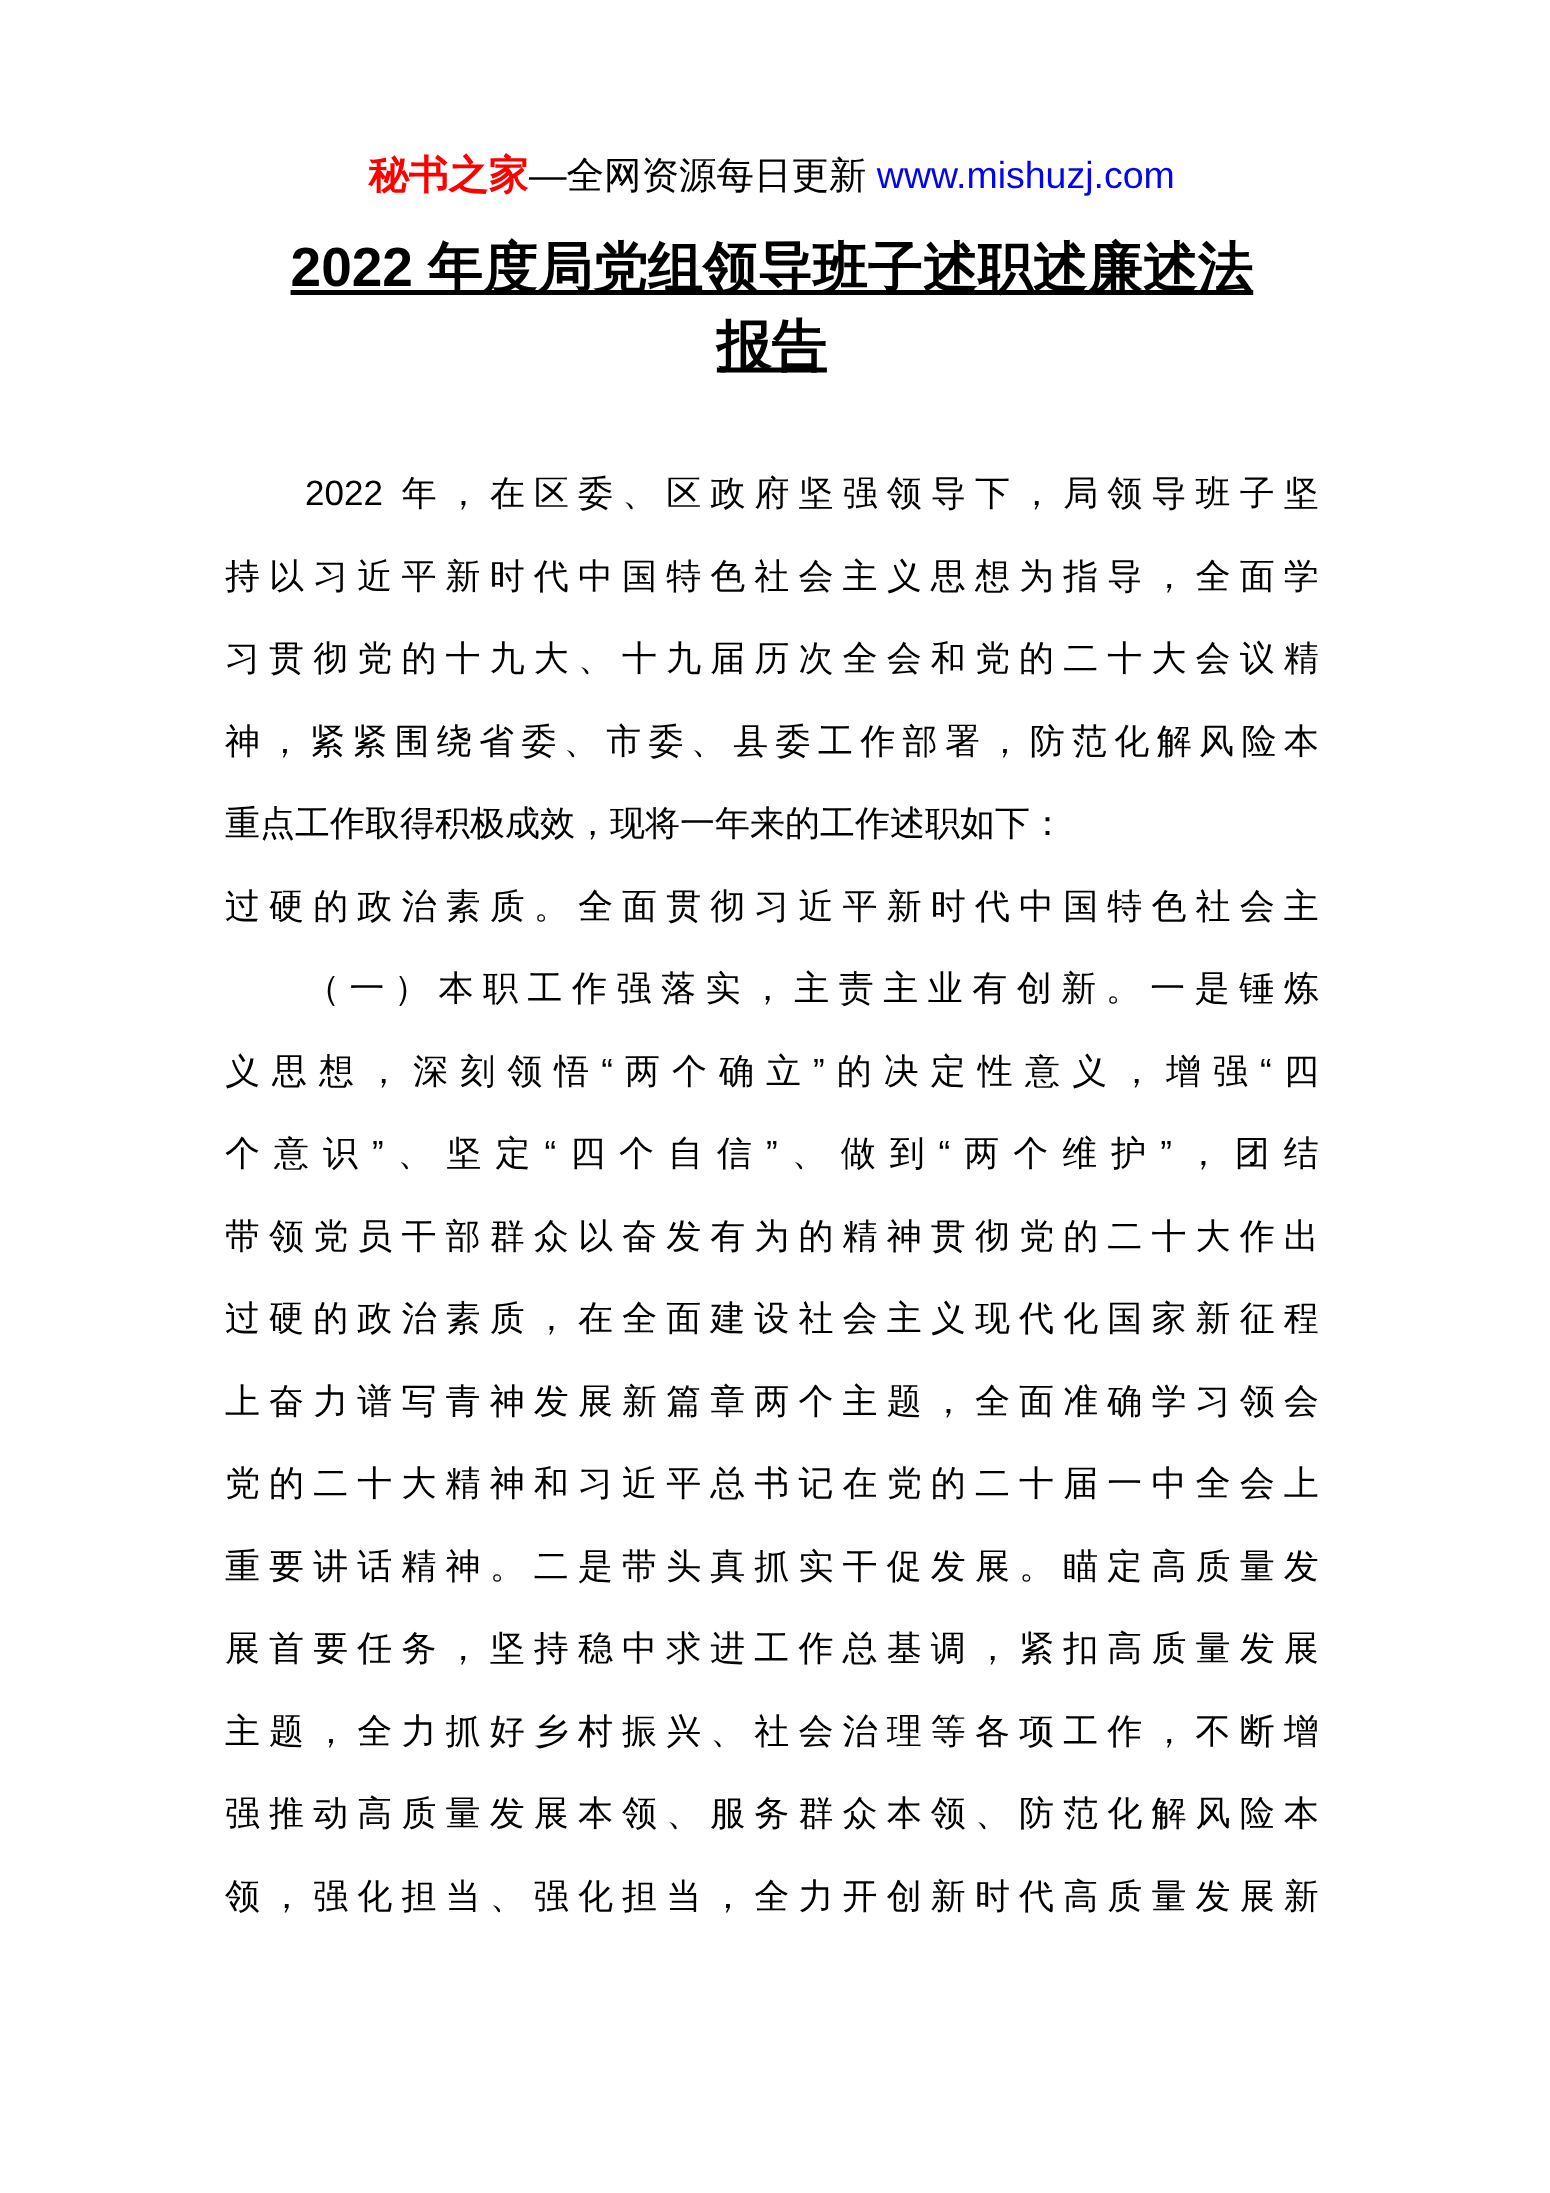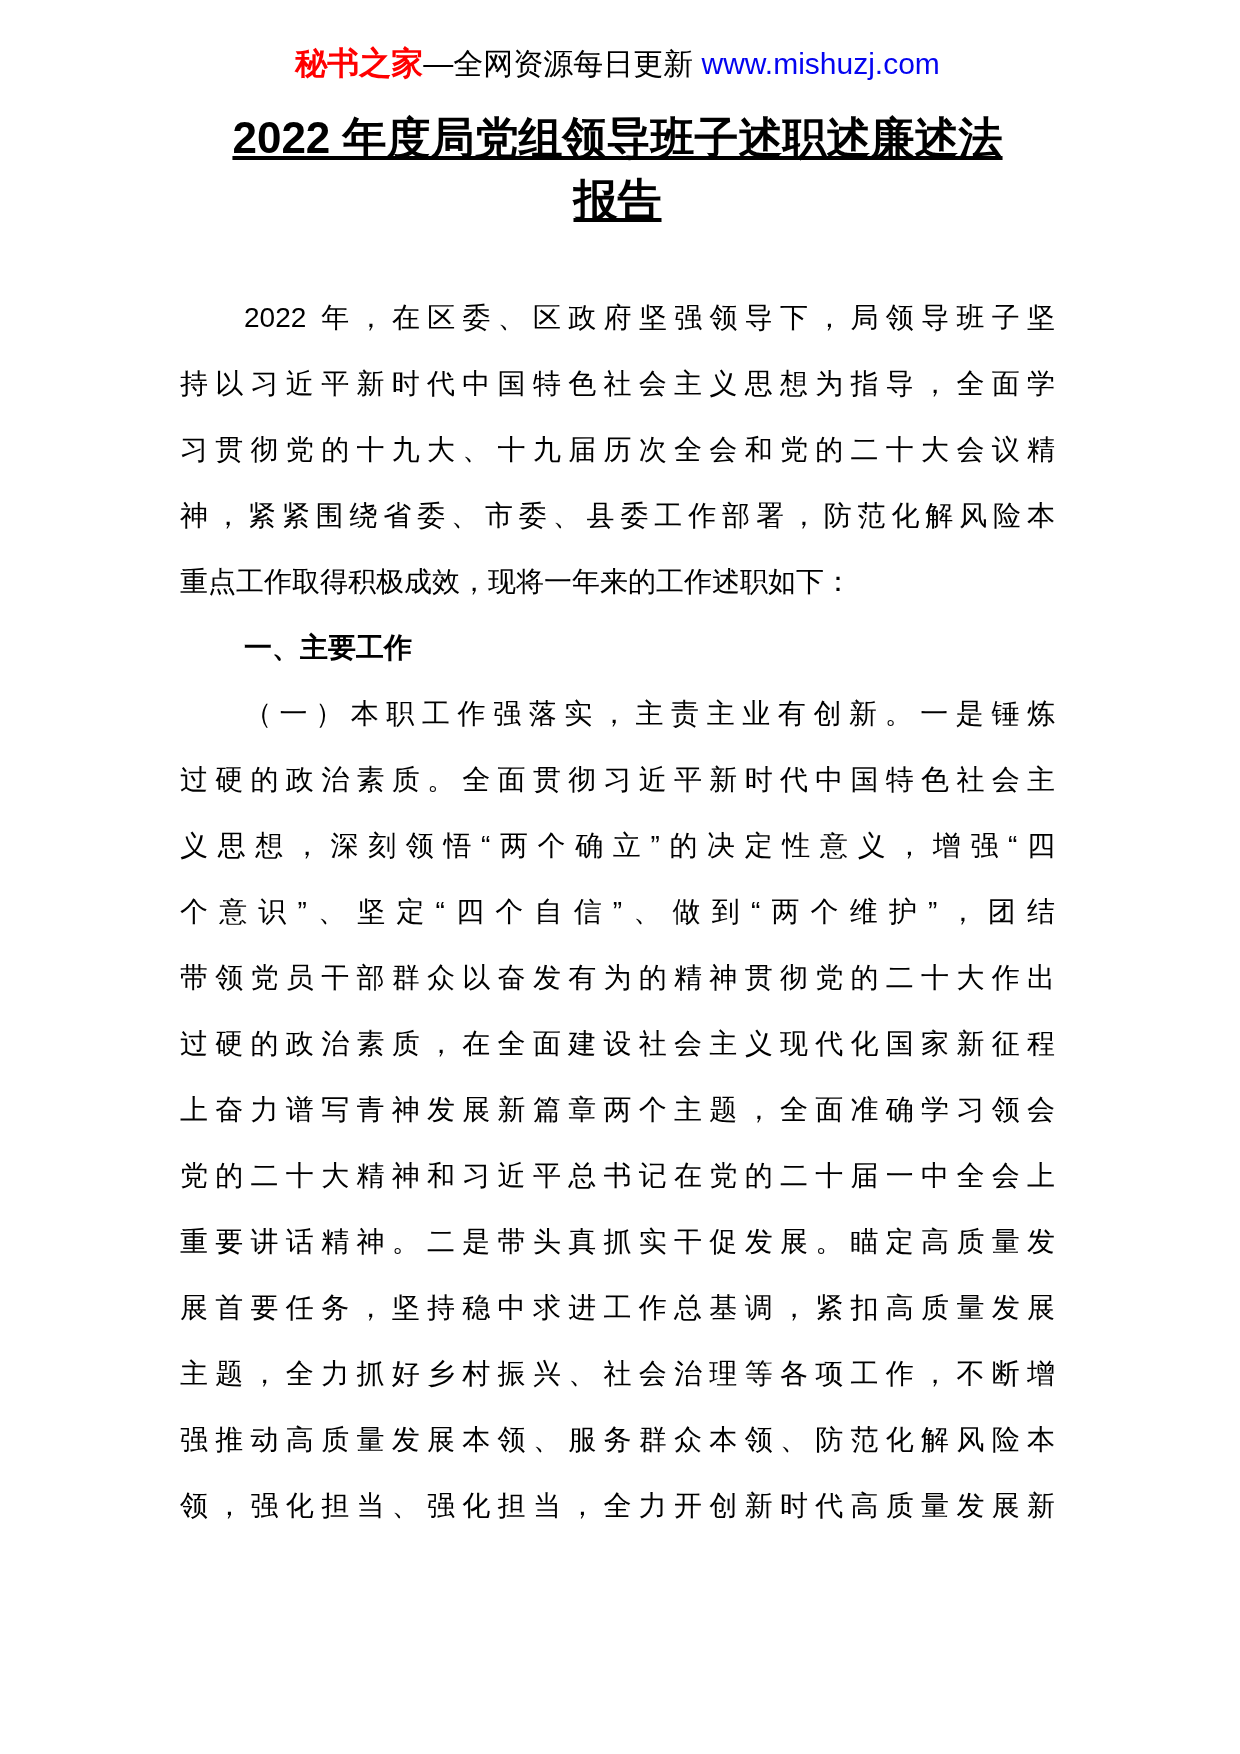--- a/index.html
+++ b/index.html
@@ -14,21 +14,21 @@
     background: #ffffff;
     overflow: hidden;
     font-family: "Liberation Sans", "DejaVu Sans", sans-serif;
     color: #000000;
   }
   .content {
     width: 875px;
     margin: 0 auto 0 180px;
   }
   .header {
-    padding-top: 44px;
+    padding-top: 120px;
     text-align: center;
     font-size: 30px;
     line-height: 38px;
     white-space: nowrap;
   }
   .header .brand {
     font-weight: 700;
     font-size: 32px;
   }
   .header .tagline {
@@ -84,23 +84,22 @@
       <span class="title-line">2022 年度局党组领导班子述职述廉述法</span>
       <span class="title-line">报告</span>
     </h1>
 
     <div class="doc-body">
         <div class="doc-line indent">2022 年，在区委、区政府坚强领导下，局领导班子坚</div>
         <div class="doc-line">持以习近平新时代中国特色社会主义思想为指导，全面学</div>
         <div class="doc-line">习贯彻党的十九大、十九届历次全会和党的二十大会议精</div>
         <div class="doc-line">神，紧紧围绕省委、市委、县委工作部署，防范化解风险本</div>
         <div class="doc-line para-end">重点工作取得积极成效，现将一年来的工作述职如下：</div>
-        <div class="doc-line heading indent para-end">一、主要工作</div>
+        <div class="doc-line">过硬的政治素质。全面贯彻习近平新时代中国特色社会主</div>
         <div class="doc-line indent">（一）本职工作强落实，主责主业有创新。一是锤炼</div>
-        <div class="doc-line">过硬的政治素质。全面贯彻习近平新时代中国特色社会主</div>
         <div class="doc-line">义思想，深刻领悟“两个确立”的决定性意义，增强“四</div>
         <div class="doc-line">个意识”、坚定“四个自信”、做到“两个维护”，团结</div>
         <div class="doc-line">带领党员干部群众以奋发有为的精神贯彻党的二十大作出</div>
         <div class="doc-line">过硬的政治素质，在全面建设社会主义现代化国家新征程</div>
         <div class="doc-line">上奋力谱写青神发展新篇章两个主题，全面准确学习领会</div>
         <div class="doc-line">党的二十大精神和习近平总书记在党的二十届一中全会上</div>
         <div class="doc-line">重要讲话精神。二是带头真抓实干促发展。瞄定高质量发</div>
         <div class="doc-line">展首要任务，坚持稳中求进工作总基调，紧扣高质量发展</div>
         <div class="doc-line">主题，全力抓好乡村振兴、社会治理等各项工作，不断增</div>
         <div class="doc-line">强推动高质量发展本领、服务群众本领、防范化解风险本</div>

